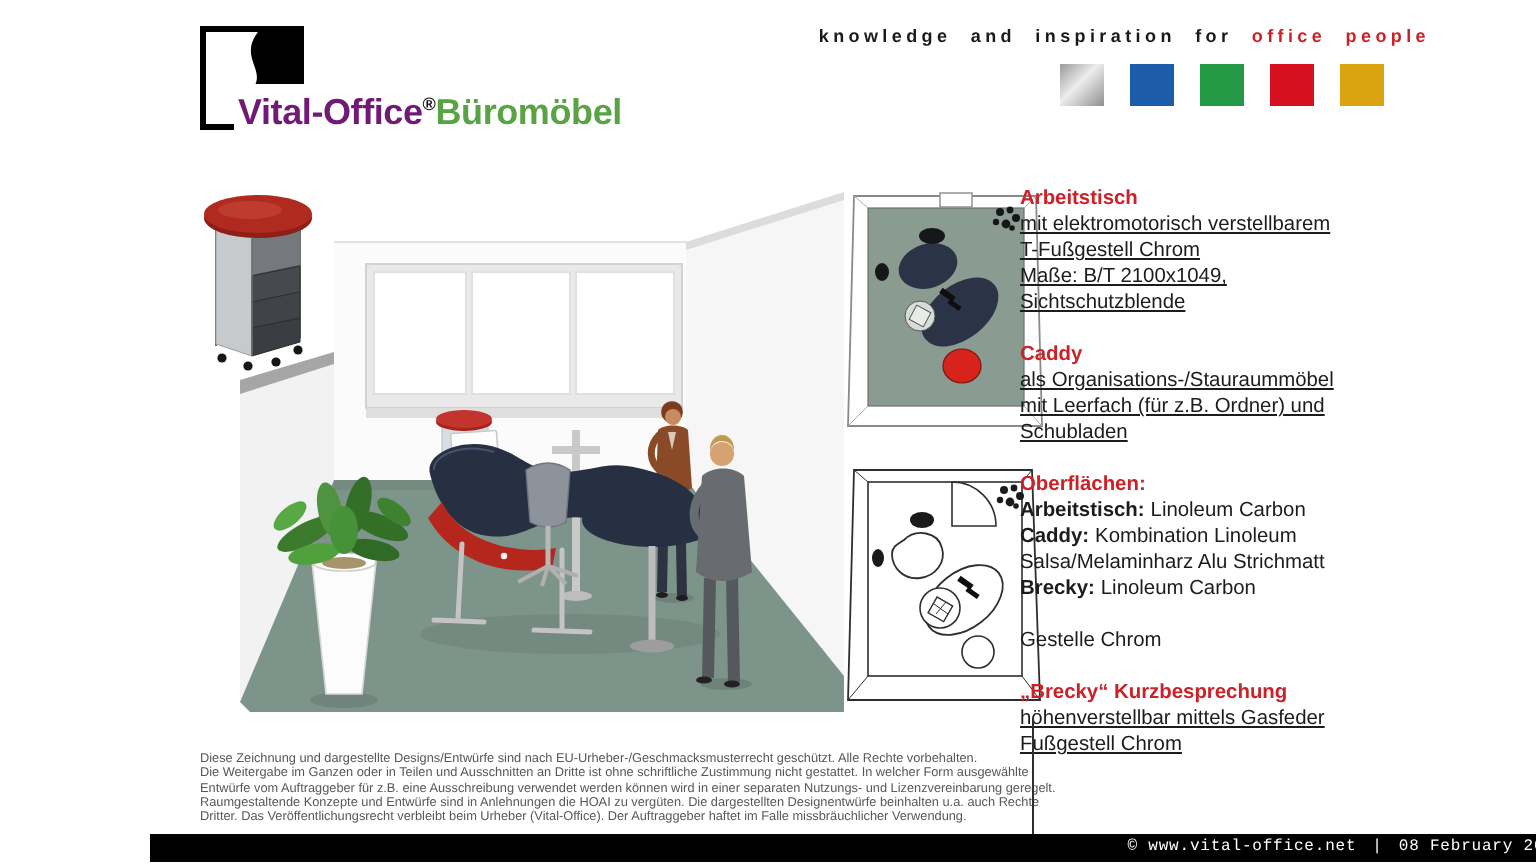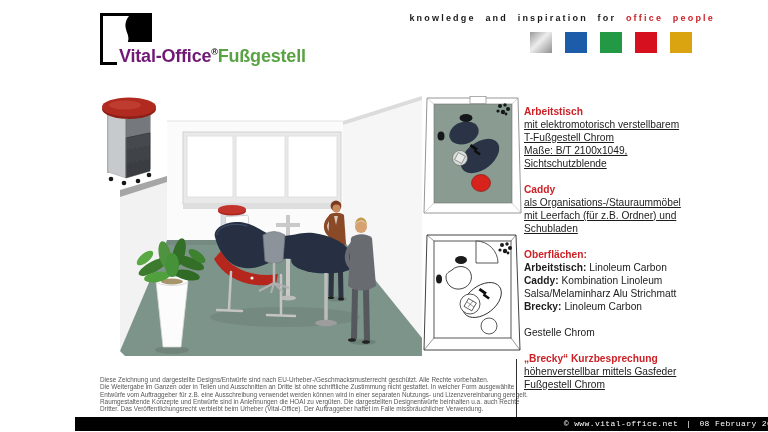--- a/index.html
+++ b/index.html
@@ -28,22 +28,22 @@
   .sq-silver{ background:linear-gradient(135deg,#9a9a9a 0%,#ededed 45%,#8f8f8f 100%); }
   .sq-blue{ background:#1d5ca8; }
   .sq-green{ background:#239945; }
   .sq-red{ background:#d6101f; }
   .sq-gold{ background:#d9a40f; }
   
   .scene{ position:absolute; left:95px; top:85px; width:330px; height:292px; }
   .plan1{ position:absolute; left:423px; top:96px; width:100px; height:120px; }
   .plan2{ position:absolute; left:422px; top:232px; width:101px; height:122px; }
   
-  .specs{ position:absolute; left:524px; top:93px; width:233px;
-          font-size:10.2px; line-height:13px; color:#1c1c1c;margin-top:12px; }
+  .specs{ position:absolute; left:510px; top:93px; width:233px;
+          font-size:10.2px; line-height:13px; color:#1c1c1c; }
   .spec-section{ margin-bottom:13px; }
   .spec-title{ color:#cc2127; font-weight:bold; font-size:10.2px; }
   .spec-body{ white-space:pre-line;text-decoration:underline; }
   .surf-row b{ margin-right:3px; }
   .surf-value{ white-space:pre-line; }
   .frames-note{ margin-top:13px; }
   
   .legal{
     position:absolute; left:100px; top:376px; width:432px;
     font-size:6.4px; line-height:7.3px; color:#575757; white-space:pre-line;
@@ -59,21 +59,21 @@
 </head>
 <body>
 
 <div class="slide">
 
   <svg class="logo-mark" viewBox="0 0 52 52">
     <rect x="1.5" y="1.5" width="49" height="49" fill="#ffffff" stroke="#000000" stroke-width="3"></rect>
     <path d="M29,3 C19,16 34,22 26,32 C20,39 23,45 28,49 L49,49 L49,3 Z" fill="#000000"></path>
   </svg>
   <div class="logo-word">
-    <span class="brand">Vital-Office</span><span class="reg">®</span><span class="suffix">Fußgestell</span>
+    <span class="brand">Vital-Office</span><span class="reg">®</span><span class="suffix">Büromöbel</span>
   </div>
 
   <div class="tagline">
     <span>knowledge and inspiration for</span>
     <span class="hl">office people</span>
   </div>
   <div class="palette">
     <span class="sq-silver"></span>
     <span class="sq-blue"></span>
     <span class="sq-green"></span>

